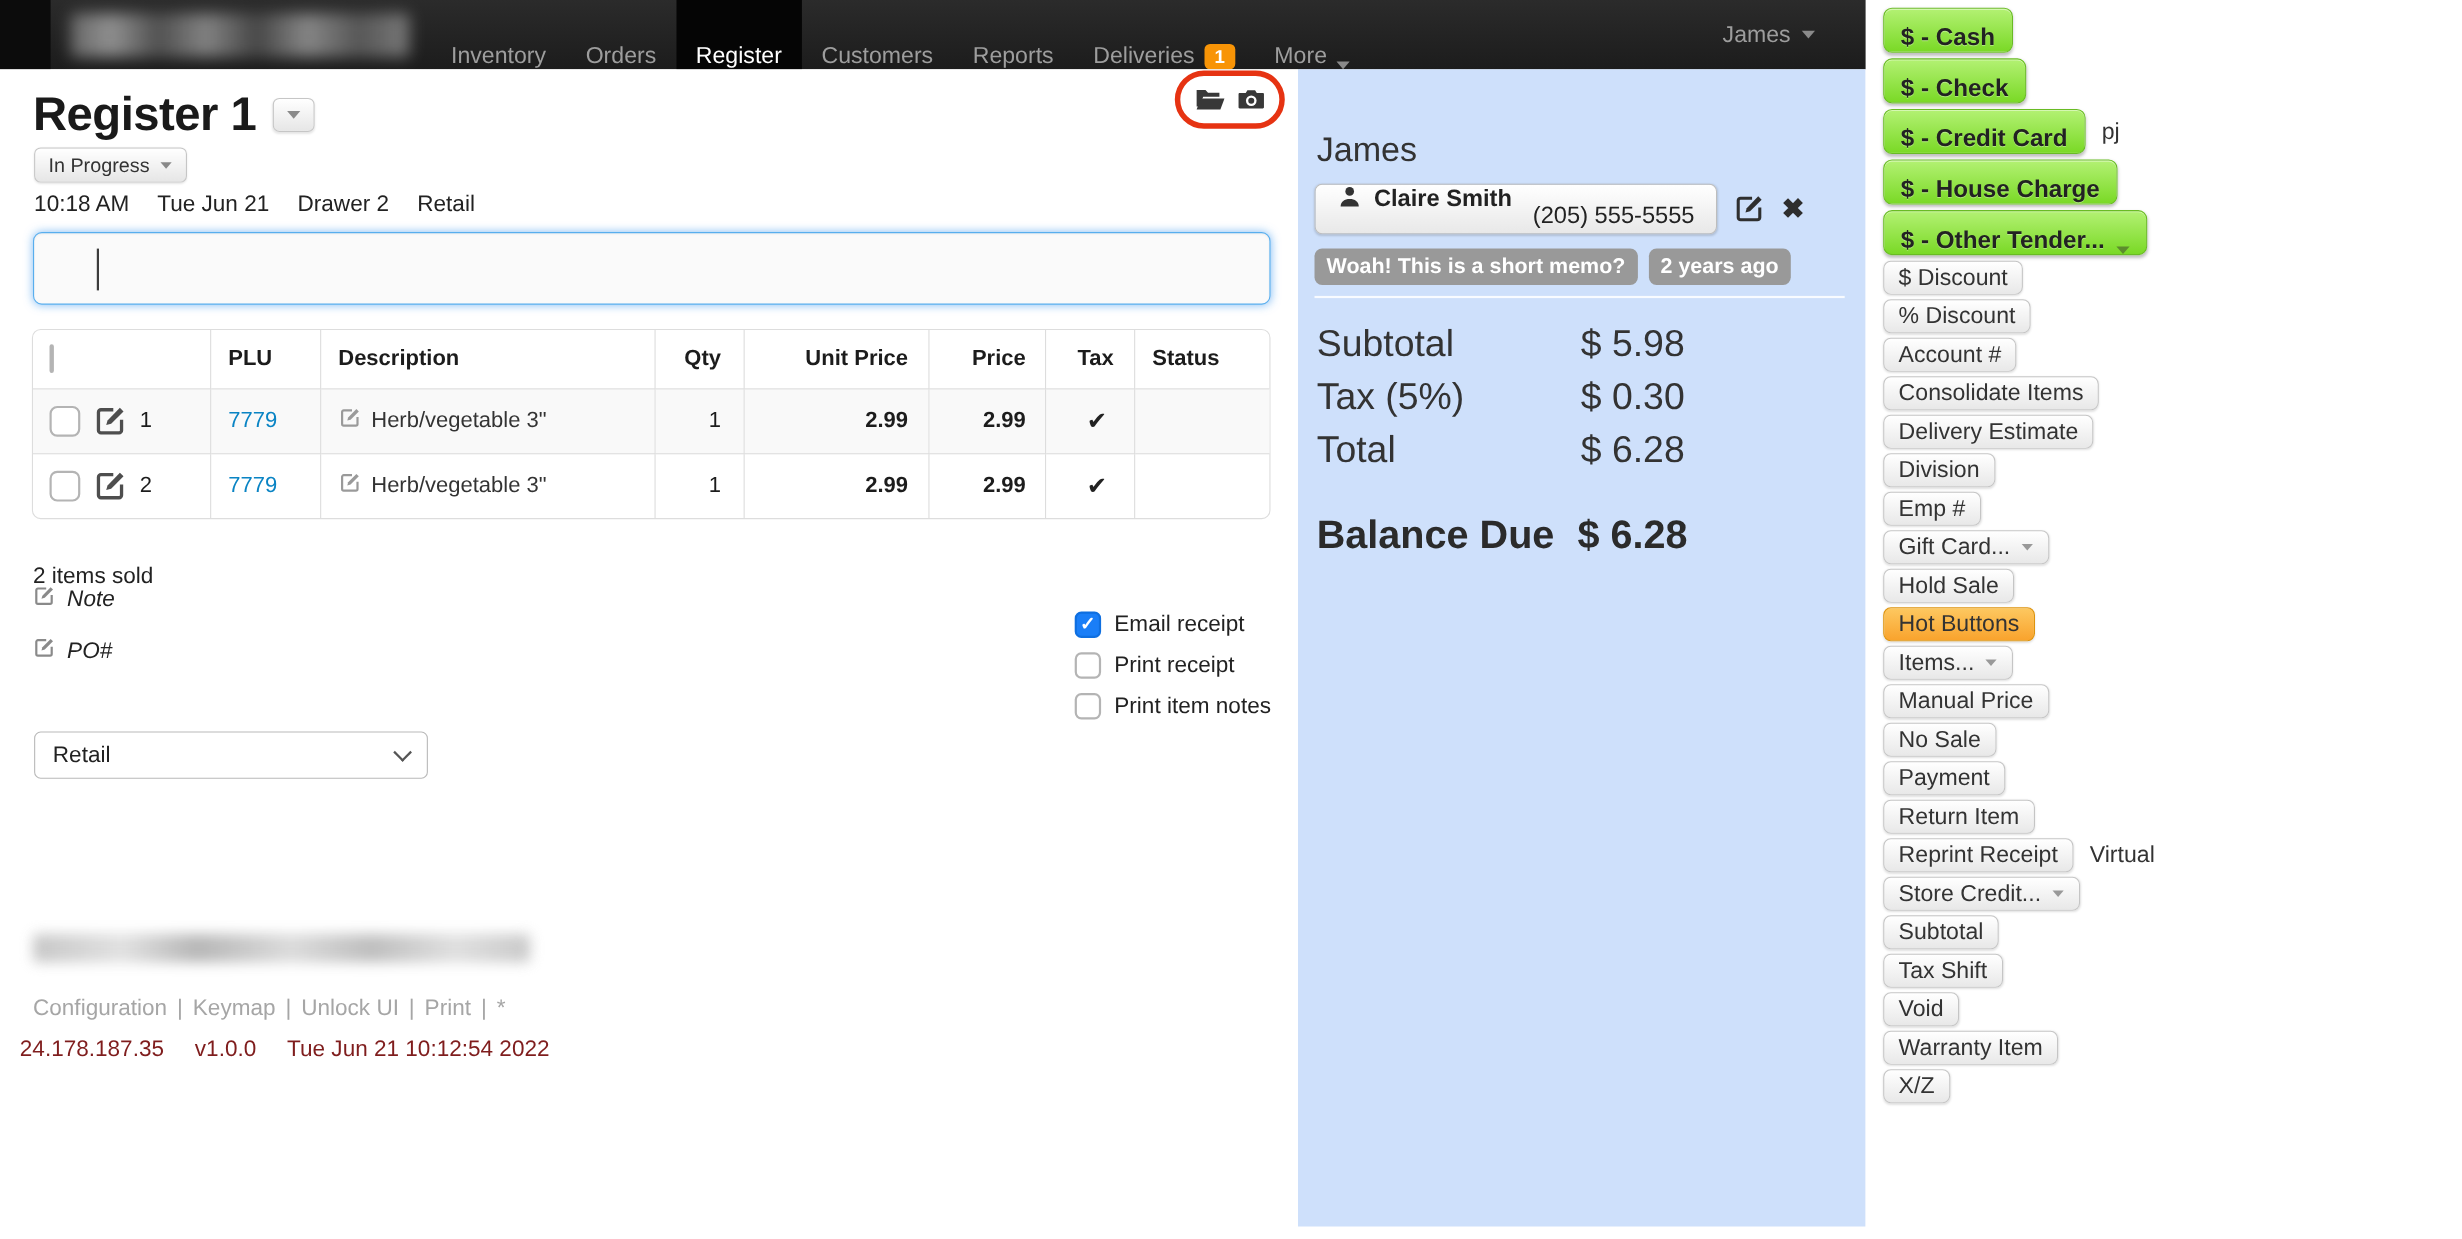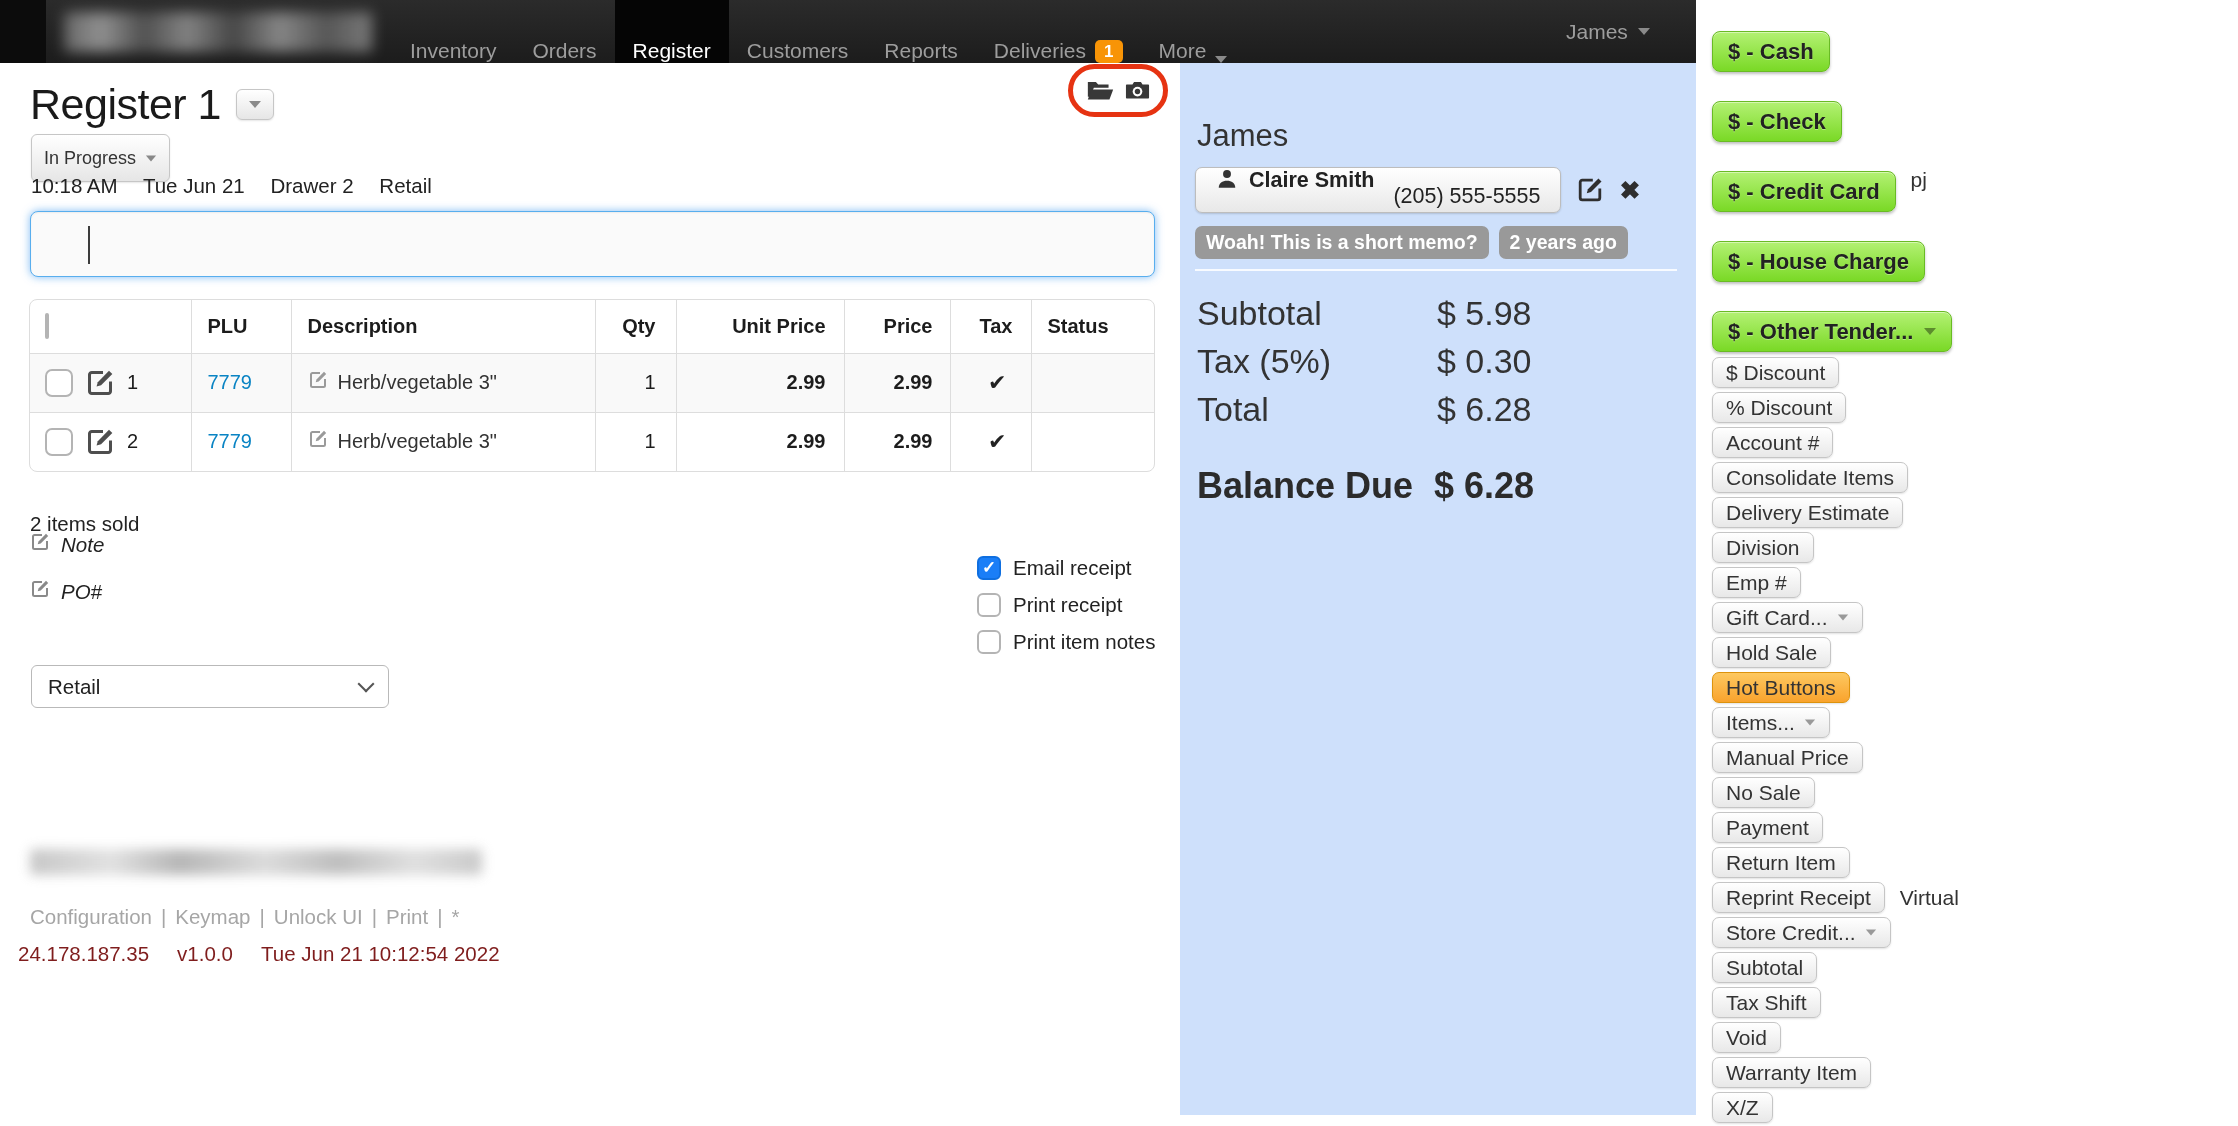--- a/index.html
+++ b/index.html
@@ -34,28 +34,28 @@
   .top-icons-oval{
     position:absolute;left:1068px;top:64px;width:100px;height:53px;
     border:5px solid #e63312;border-radius:28px;
     display:flex;align-items:center;justify-content:center;gap:9px;z-index:6;
   }
   .top-icons-oval svg{display:block;}
 
   
   .main{position:absolute;left:0;top:63px;width:1180px;height:1063px;background:#fff;}
   .title-row{position:absolute;left:30px;top:17px;display:flex;align-items:center;gap:15px;}
-  .page-title{font-size:43px;font-weight:normal;color:#1a1a1a;letter-spacing:-.5px;}
+  .page-title{font-size:43px;font-weight:bold;color:#1a1a1a;letter-spacing:-.5px;}
   .mini-caret-btn{
     width:38px;height:31px;border:1px solid #c6c6c6;border-radius:6px;
     background:linear-gradient(#fff,#e6e6e6);display:flex;align-items:center;justify-content:center;
     box-shadow:0 1px 2px rgba(0,0,0,.1);
   }
   .status-btn{
-    position:absolute;left:31px;top:71px;height:48px;padding:0 12px;
+    position:absolute;left:31px;top:71px;height:32px;padding:0 12px;
     border:1px solid #c6c6c6;border-radius:6px;background:linear-gradient(#fff,#e6e6e6);
     display:inline-flex;align-items:center;gap:9px;font-size:18px;color:#333;
     box-shadow:0 1px 2px rgba(0,0,0,.1);
   }
   .status-btn .caret{border-top-color:#888;transform:scale(.85);}
   .time-line{position:absolute;left:31px;top:111px;font-size:20.5px;color:#222;}
   .time-line span{margin-right:20px;}
 
   .scan-input{
     position:absolute;left:30px;top:148px;width:1125px;height:66px;
@@ -132,24 +132,23 @@
   .balance-row{position:absolute;left:17px;top:402px;display:grid;grid-template-columns:237px auto;align-items:center;font-size:36px;font-weight:bold;color:#2b2b2b;}
 
   
   .sidebar{position:absolute;left:1696px;top:0;width:542px;height:1126px;background:#fff;padding:7px 0 0 16px;}
   .btn-row{display:flex;align-items:center;gap:15px;}
   .tender-row{margin-bottom:5px;}
   .action-row{margin-bottom:4px;}
   .btn-tender{
     height:41px;padding:0 15px;border:1px solid #69bb24;border-radius:8px;
     background:linear-gradient(#b3f173,#7ad926);
-    display:inline-flex;align-items:center;gap:11px;
+    display:inline-flex;align-items:flex-end;gap:11px;
     font-size:22px;font-weight:bold;color:#222;text-shadow:0 1px 0 rgba(255,255,255,.35);
     box-shadow:0 2px 3px rgba(0,0,0,.25), inset 0 1px 0 rgba(255,255,255,.45);
-    margin-top:24px;
   }
   .btn-tender .caret{border-top-color:#5c8c2d;}
   .btn-action{
     height:31px;padding:0 13px;border:1px solid #c5c5c5;border-radius:7px;
     background:linear-gradient(#fff,#e8e8e8);
     display:inline-flex;align-items:center;gap:9px;font-size:21px;color:#333;
     box-shadow:0 1px 2px rgba(0,0,0,.12);
   }
   .btn-action .caret{border-top-color:#999;transform:scale(.85);}
   .btn-action.highlight{background:linear-gradient(#fdc860,#f9a32d);border-color:#dd930d;}

